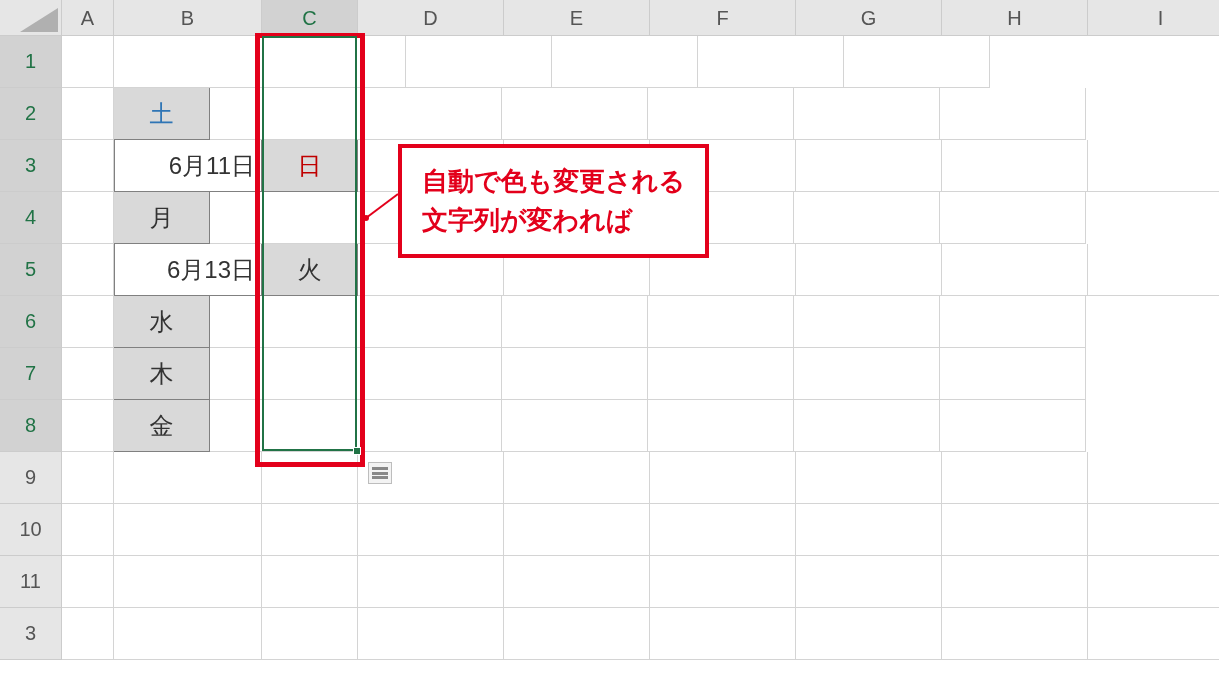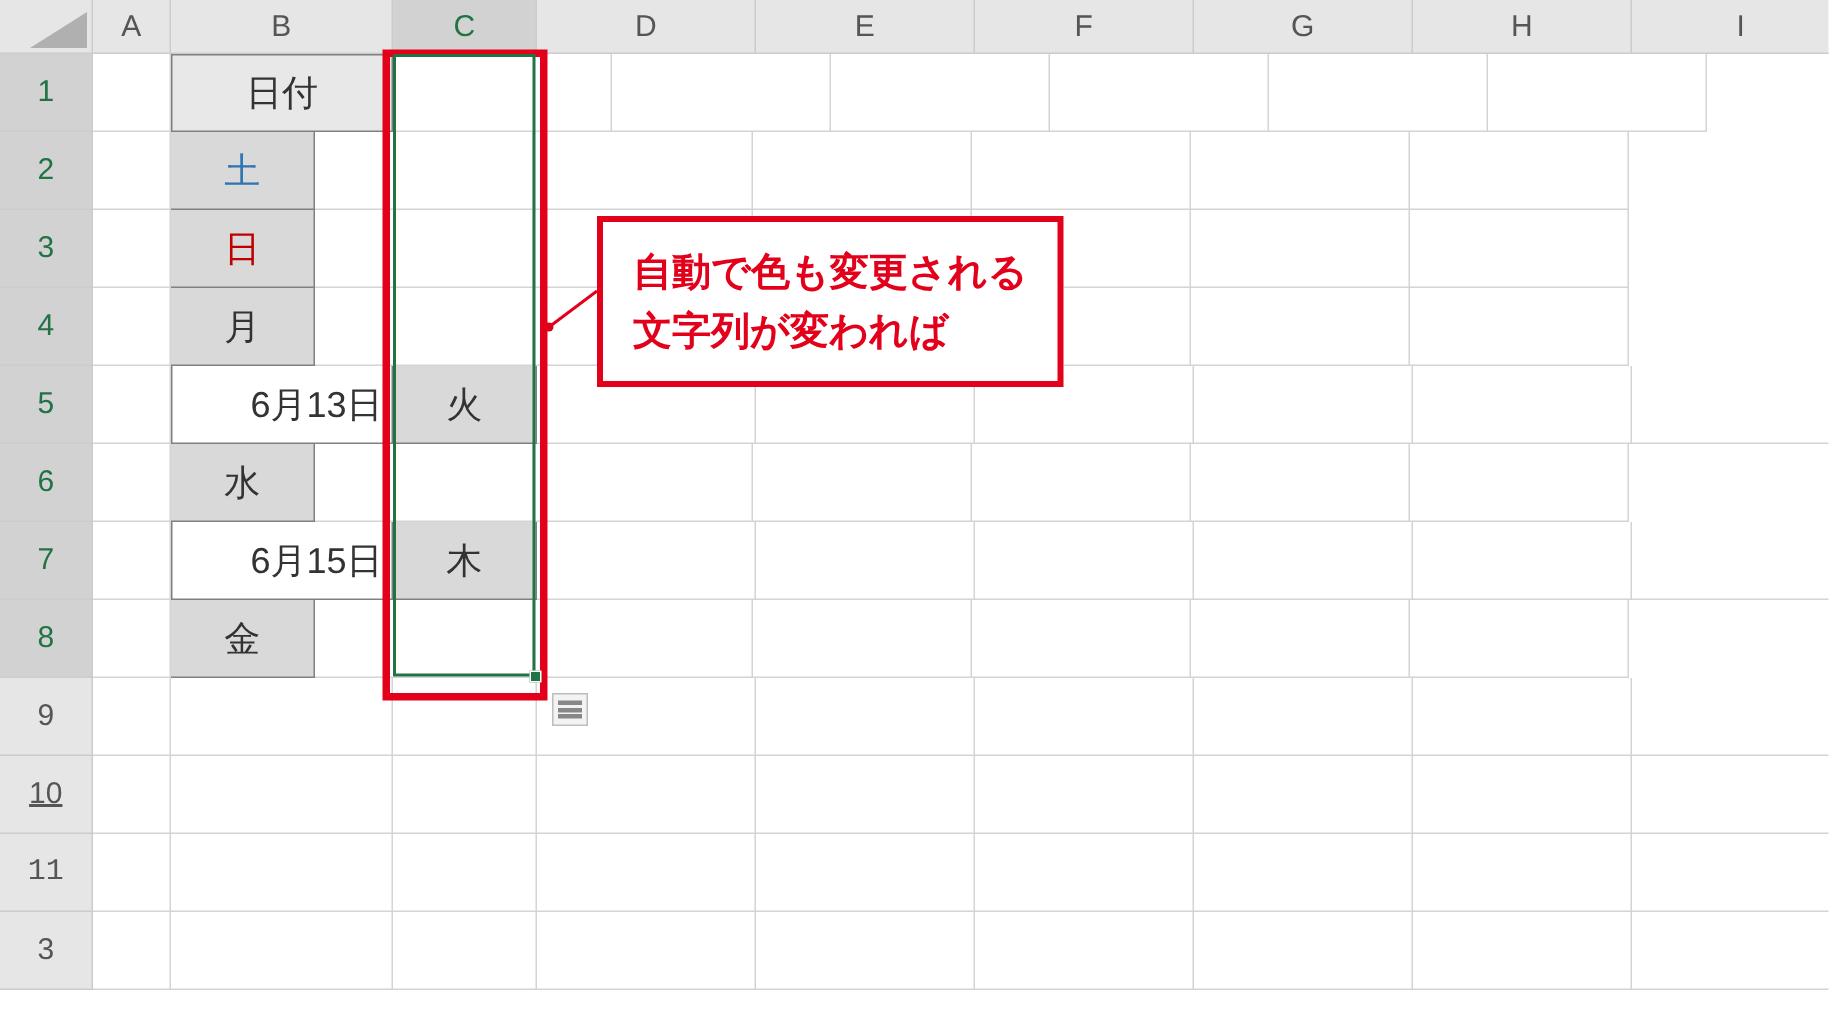--- a/index.html
+++ b/index.html
@@ -188,48 +188,48 @@
   <div class="row-headers" id="rowHeaders">
       <div class="row-header selected" style="height: 52px;">1</div>
       <div class="row-header selected" style="height: 52px;">2</div>
       <div class="row-header selected" style="height: 52px;">3</div>
       <div class="row-header selected" style="height: 52px;">4</div>
       <div class="row-header selected" style="height: 52px;">5</div>
       <div class="row-header selected" style="height: 52px;">6</div>
       <div class="row-header selected" style="height: 52px;">7</div>
       <div class="row-header selected" style="height: 52px;">8</div>
       <div class="row-header" style="height: 52px;">9</div>
-      <div class="row-header" style="height: 52px; text-decoration: underline;">10</div>
-      <div class="row-header" style="height: 52px; font-family: Liberation Mono, monospace;">11</div>
+      <div class="row-header" style="height: 52px;">10</div>
+      <div class="row-header" style="height: 52px;">11</div>
       <div class="row-header" style="height: 52px;">3</div>
     </div>
 
   <div class="cells" id="cells">
       <div class="cell-row">
         <div class="cell" style="width: 52px; height: 52px;"></div>
-        <div class="cell bordered hcell left-border top-border" style="width: 148px; height: 52px;">日付</div>
         <div class="cell" style="width: 146px; height: 52px;"></div>
         <div class="cell" style="width: 146px; height: 52px;"></div>
         <div class="cell" style="width: 146px; height: 52px;"></div>
         <div class="cell" style="width: 146px; height: 52px;"></div>
         <div class="cell" style="width: 146px; height: 52px;"></div>
         <div class="cell" style="width: 146px; height: 52px;"></div>
       </div>
       <div class="cell-row">
         <div class="cell" style="width: 52px; height: 52px;"></div>
         <div class="cell bordered sel txt-blue" style="width: 96px; height: 52px;">土</div>
         <div class="cell" style="width: 146px; height: 52px;"></div>
         <div class="cell" style="width: 146px; height: 52px;"></div>
         <div class="cell" style="width: 146px; height: 52px;"></div>
         <div class="cell" style="width: 146px; height: 52px;"></div>
         <div class="cell" style="width: 146px; height: 52px;"></div>
         <div class="cell" style="width: 146px; height: 52px;"></div>
       </div>
       <div class="cell-row">
         <div class="cell" style="width: 52px; height: 52px;"></div>
+        <div class="cell bordered left-border date-right" style="width: 148px; height: 52px;">6月11日</div>
         <div class="cell bordered sel txt-red" style="width: 96px; height: 52px;">日</div>
         <div class="cell" style="width: 146px; height: 52px;"></div>
         <div class="cell" style="width: 146px; height: 52px;"></div>
         <div class="cell" style="width: 146px; height: 52px;"></div>
         <div class="cell" style="width: 146px; height: 52px;"></div>
         <div class="cell" style="width: 146px; height: 52px;"></div>
         <div class="cell" style="width: 146px; height: 52px;"></div>
       </div>
       <div class="cell-row">
         <div class="cell" style="width: 52px; height: 52px;"></div>
@@ -257,21 +257,20 @@
         <div class="cell bordered sel" style="width: 96px; height: 52px;">水</div>
         <div class="cell" style="width: 146px; height: 52px;"></div>
         <div class="cell" style="width: 146px; height: 52px;"></div>
         <div class="cell" style="width: 146px; height: 52px;"></div>
         <div class="cell" style="width: 146px; height: 52px;"></div>
         <div class="cell" style="width: 146px; height: 52px;"></div>
         <div class="cell" style="width: 146px; height: 52px;"></div>
       </div>
       <div class="cell-row">
         <div class="cell" style="width: 52px; height: 52px;"></div>
-        <div class="cell bordered left-border date-right" style="width: 148px; height: 52px;">6月15日</div>
         <div class="cell bordered sel" style="width: 96px; height: 52px;">木</div>
         <div class="cell" style="width: 146px; height: 52px;"></div>
         <div class="cell" style="width: 146px; height: 52px;"></div>
         <div class="cell" style="width: 146px; height: 52px;"></div>
         <div class="cell" style="width: 146px; height: 52px;"></div>
         <div class="cell" style="width: 146px; height: 52px;"></div>
         <div class="cell" style="width: 146px; height: 52px;"></div>
       </div>
       <div class="cell-row">
         <div class="cell" style="width: 52px; height: 52px;"></div>

